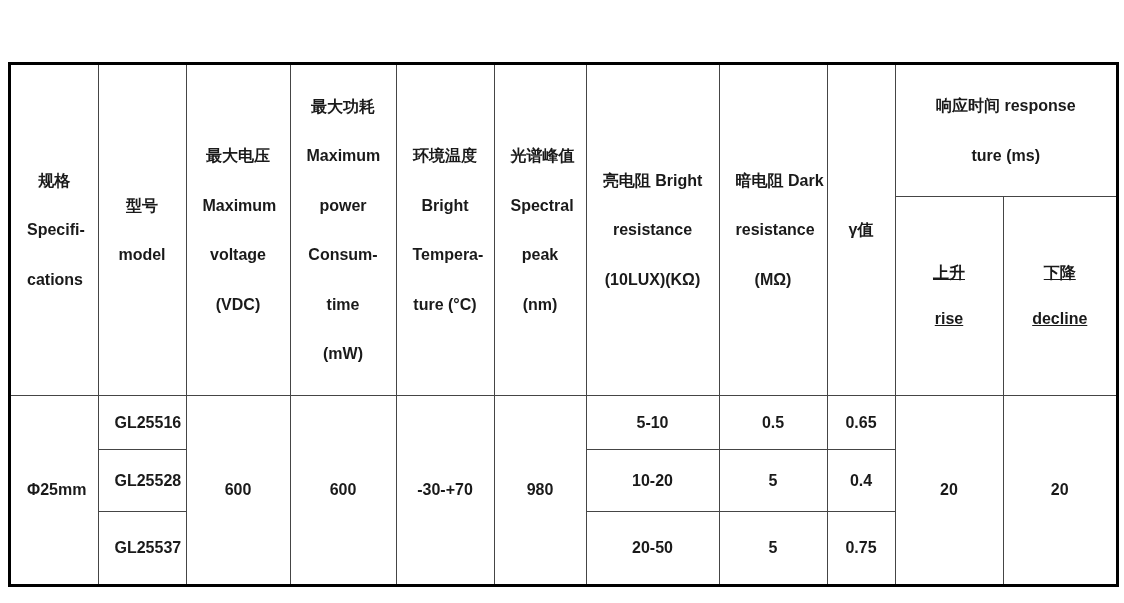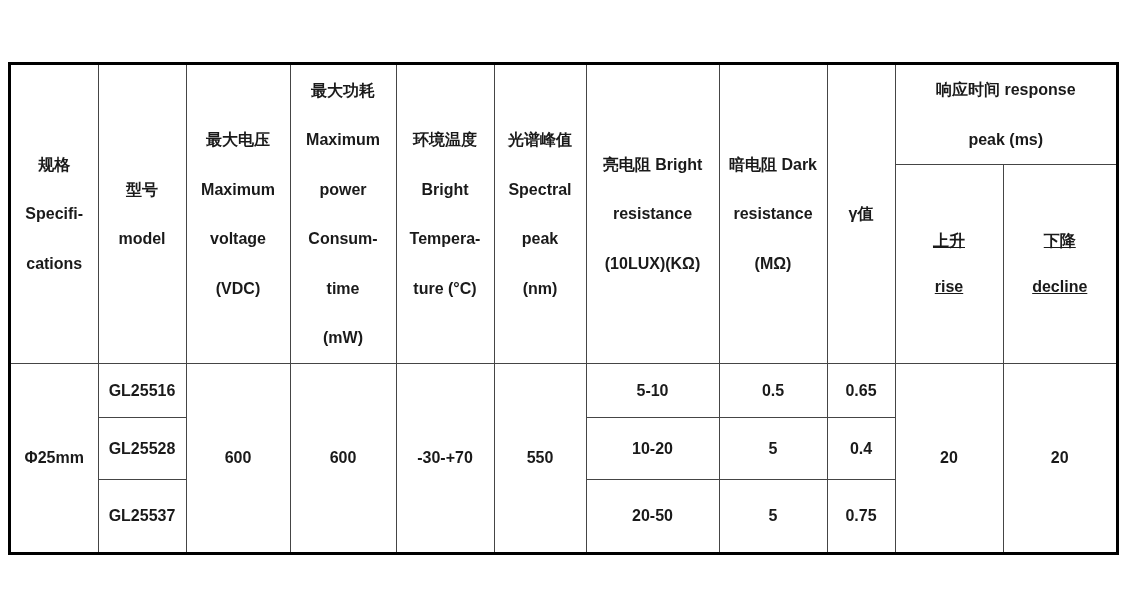--- a/index.html
+++ b/index.html
@@ -27,21 +27,21 @@
     border-collapse: collapse;
     border-style: hidden; 
     table-layout: fixed;
     width: 1105px;
   }
   table.spec td {
     border: 1px solid #454545;
     text-align: center;
     vertical-align: middle;
     font-size: 16px;
-    padding: 0;
+    padding: 16px;
     overflow: hidden;
   }
   
   td.hdr {
     vertical-align: top;
     padding-top: 2px;
   }
   td.hdr .ln {
     line-height: 49.5px;
     white-space: nowrap;
@@ -125,42 +125,42 @@
       <td class="hdr" rowspan="2">
         <div class="ln">暗电阻 Dark</div>
         <div class="ln">resistance</div>
         <div class="ln">(MΩ)</div>
       </td>
       <td class="hdr" rowspan="2">
         <div class="ln">γ值</div>
       </td>
       <td class="hdr" colspan="2">
         <div class="ln">响应时间 response</div>
-        <div class="ln">peak (ms)</div>
+        <div class="ln">ture (ms)</div>
       </td>
     </tr>
 
     <tr class="hB">
       <td class="subhdr">
         <div class="ln">上升</div>
         <div class="ln">rise</div>
       </td>
       <td class="subhdr">
         <div class="ln">下降</div>
         <div class="ln">decline</div>
       </td>
     </tr>
 
     <tr class="r1">
       <td rowspan="3">Φ25mm</td>
       <td>GL25516</td>
       <td rowspan="3">600</td>
       <td rowspan="3">600</td>
       <td rowspan="3">-30-+70</td>
-      <td rowspan="3">550</td>
+      <td rowspan="3">980</td>
       <td>5-10</td>
       <td>0.5</td>
       <td>0.65</td>
       <td rowspan="3">20</td>
       <td rowspan="3">20</td>
     </tr>
 
     <tr class="r2">
       <td>GL25528</td>
       <td>10-20</td>

